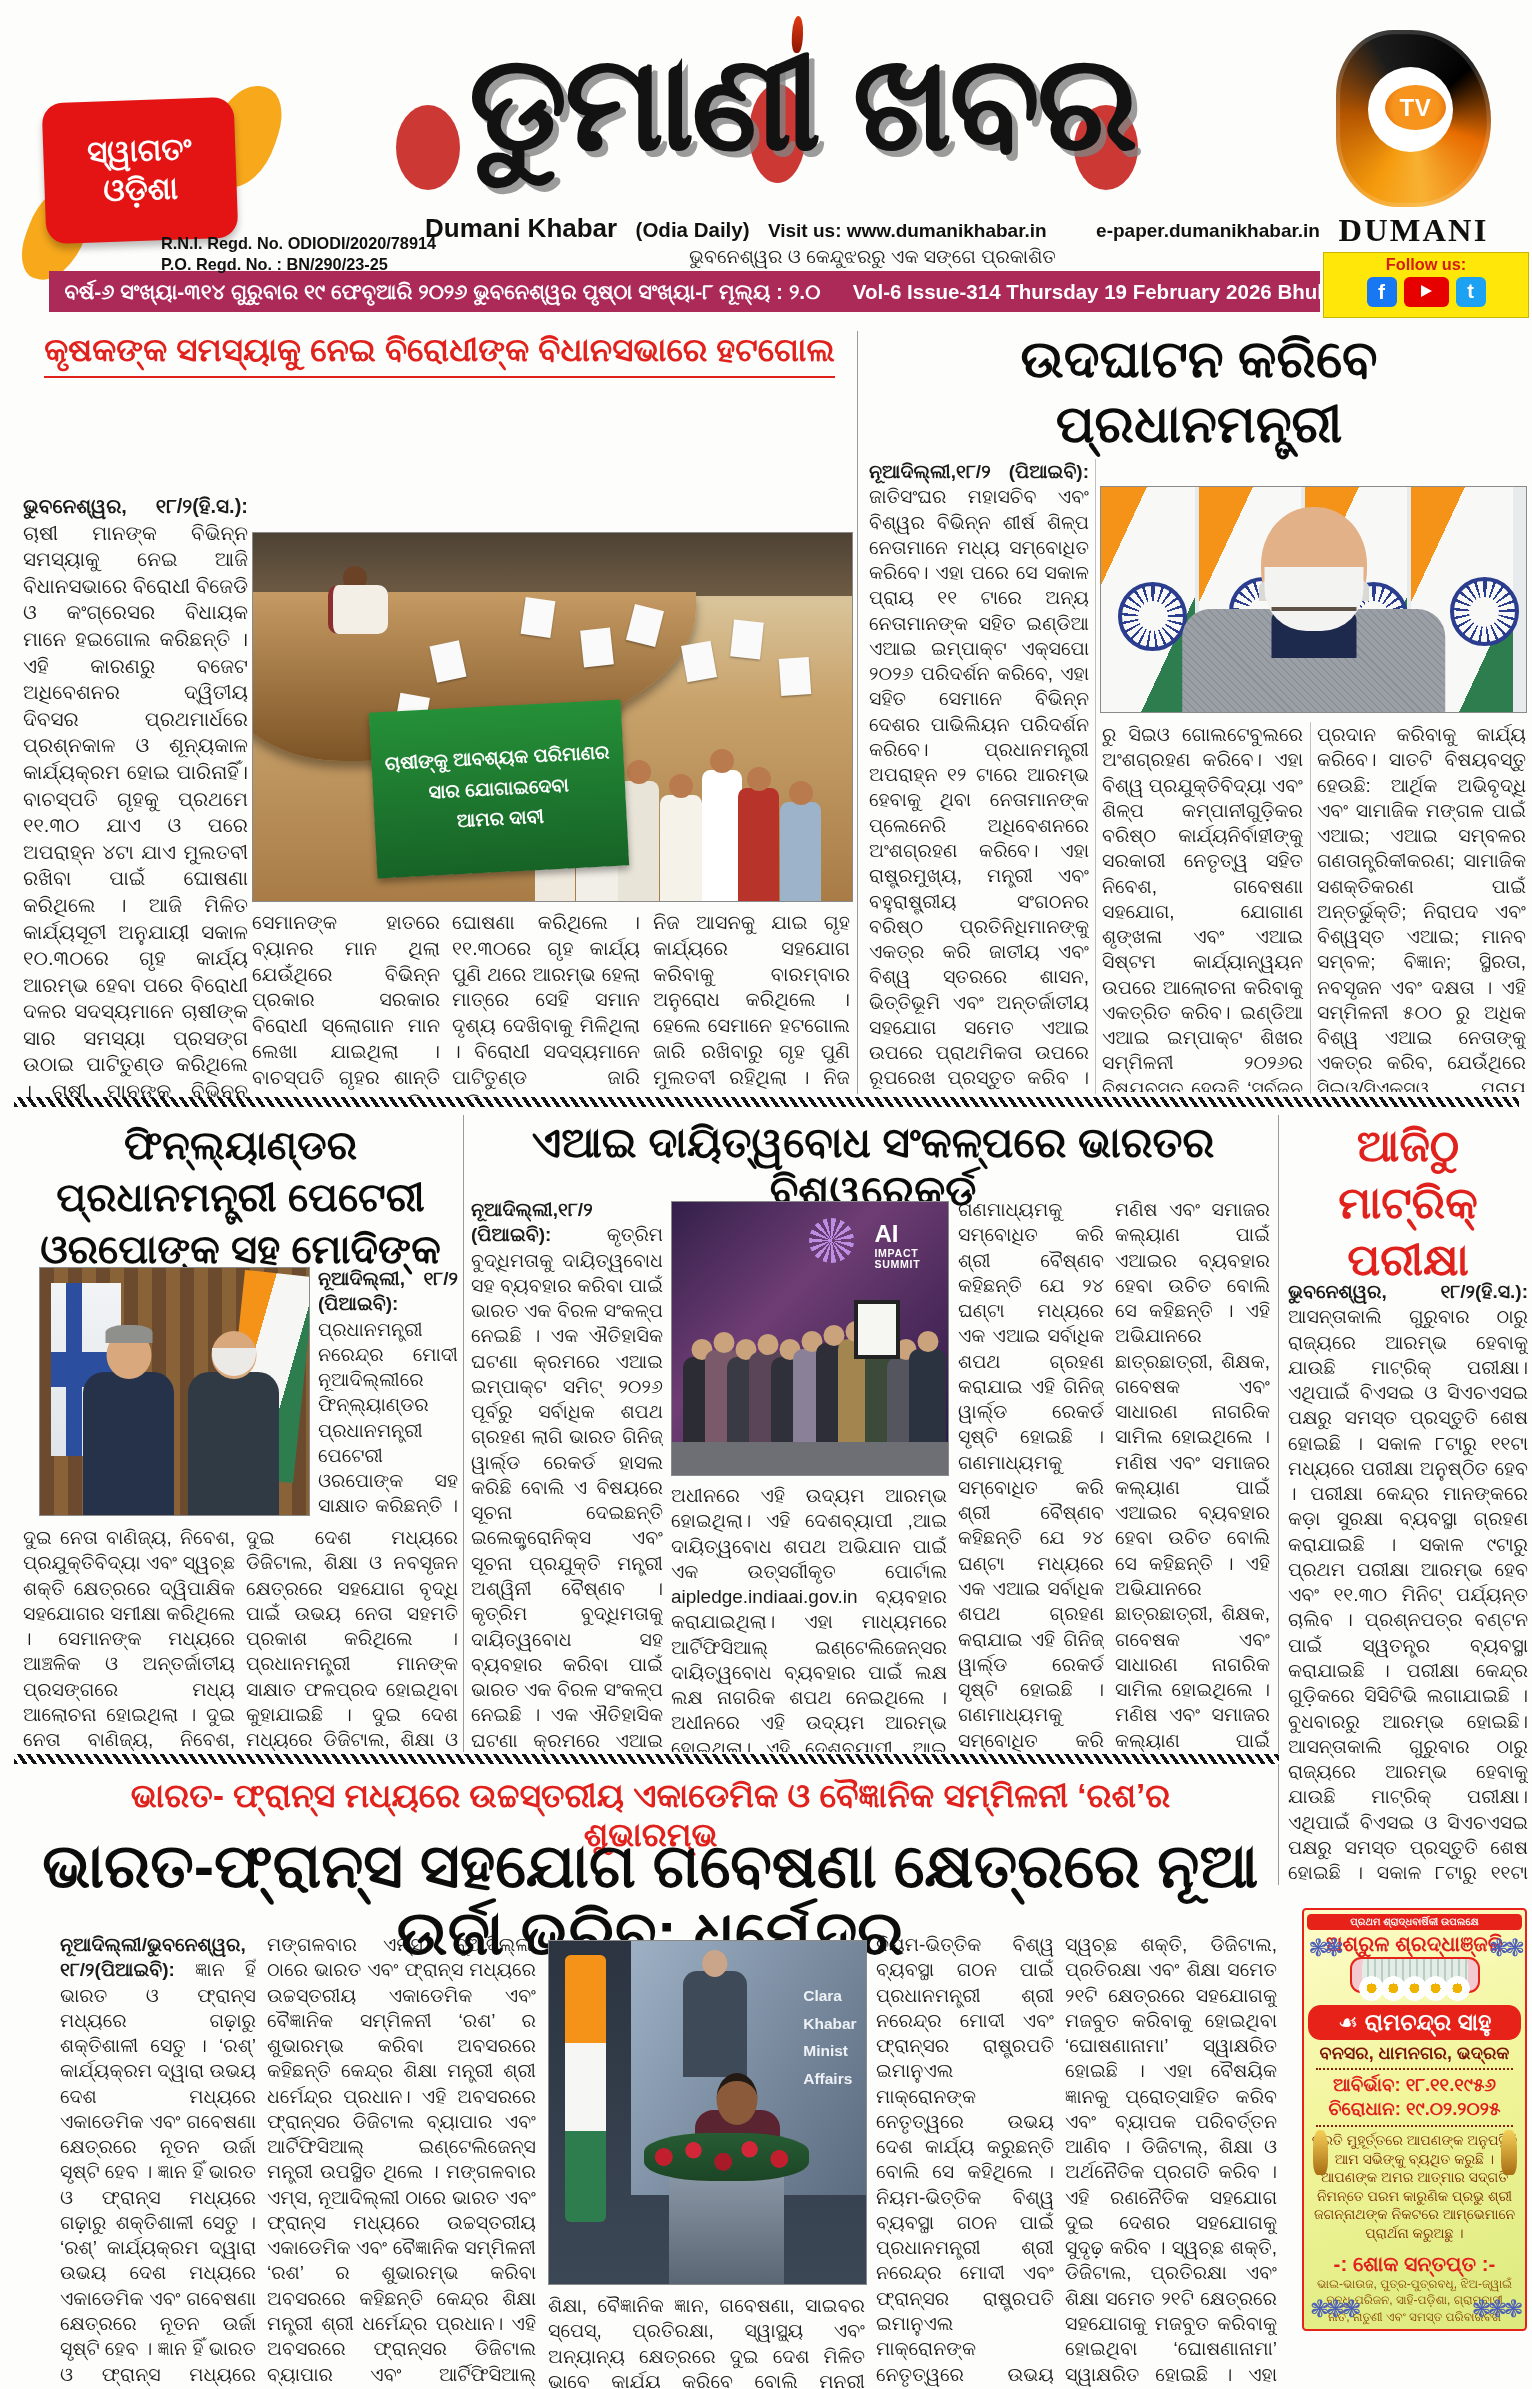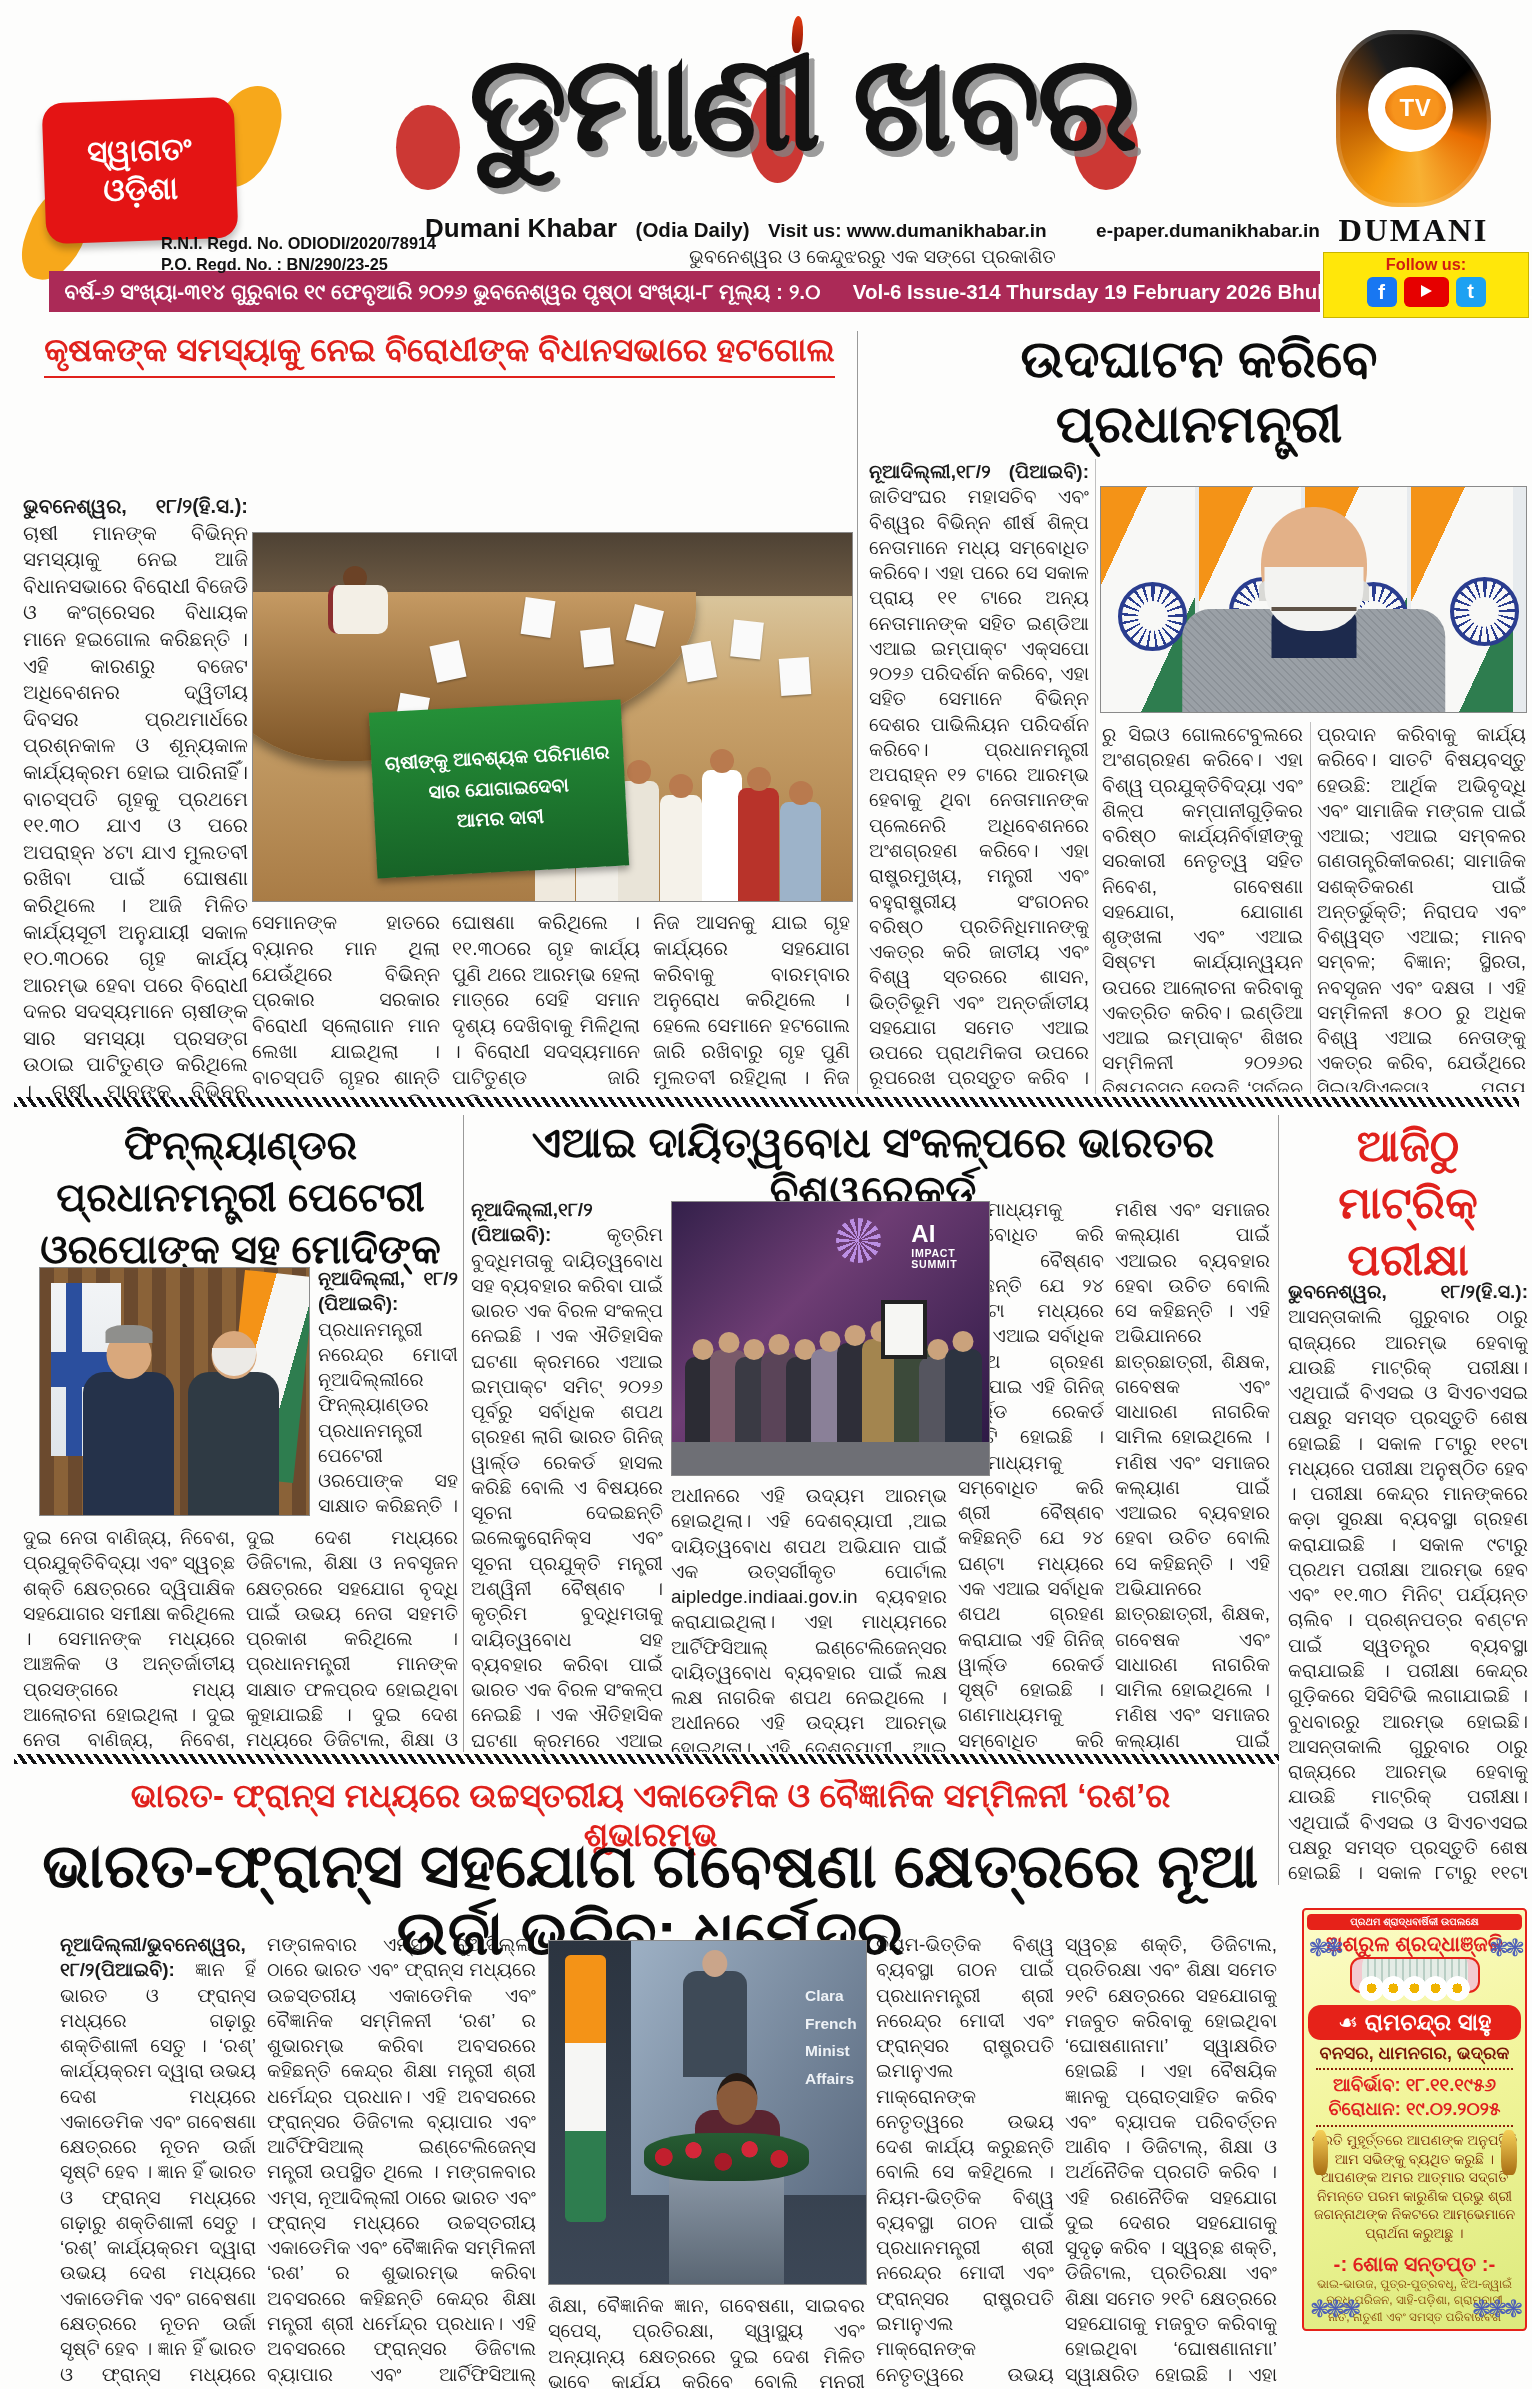--- a/index.html
+++ b/index.html
@@ -98,21 +98,21 @@
   .fin-flag::before{content:"";position:absolute;left:22%;top:0;width:22%;height:100%;background:#2b4f9e;}
   .fin-flag::after{content:"";position:absolute;left:0;top:40%;width:100%;height:20%;background:#2b4f9e;}
   .ind-flag{position:absolute;right:2%;top:2%;width:26%;height:84%;background:linear-gradient(100deg,#f49317 30%,#f6f6f4 30% 68%,#2e7d4f 68%);transform:rotate(6deg);}
   .suit{position:absolute;bottom:0;width:34%;height:58%;border-radius:21px 21px 0 0;}
   .suit::before{content:"";position:absolute;left:50%;top:-41px;transform:translateX(-50%);width:45px;height:48px;border-radius:50%;background:#d9a87c;}
   .suit.sa{left:16%;background:#25324a;}
   .suit.sa::after{content:"";position:absolute;left:50%;top:-47px;transform:translateX(-50%);width:47px;height:18.4px;border-radius:40% 40% 0 0;background:#8f8f8c;}
   .suit.sb{left:55%;background:#2f3a44;}
   .suit.sb::after{content:"";position:absolute;left:50%;top:-24px;transform:translateX(-50%);width:44px;height:28px;border-radius:0 0 28px 28px;background:#eceae6;}
   
-  .ph-ai{background:linear-gradient(135deg,#33204a 0%,#6e3d74 38%,#271641 100%);padding-left:41px;}
+  .ph-ai{background:linear-gradient(135deg,#33204a 0%,#6e3d74 38%,#271641 100%);}
   .ai-txt{position:absolute;right:10%;top:7%;color:#fff;text-align:left;line-height:1.1;}
   .ai-txt .big{font-size:24px;font-weight:bold;}
   .ai-txt .small{font-size:10.6px;font-weight:bold;letter-spacing:0.7px;}
   .ai-swirl{position:absolute;right:34%;top:6%;width:45px;height:45px;border-radius:50%;
             background:repeating-conic-gradient(#cfa3ff 0 12deg,transparent 12deg 24deg);opacity:.8;}
   .ai-floor{position:absolute;left:0;bottom:0;width:100%;height:12%;background:#6e6f75;}
   .fig{position:absolute;bottom:12%;width:37px;height:85px;border-radius:10px 10px 0 0;}
   .fig::before{content:"";position:absolute;left:50%;top:-18.4px;transform:translateX(-50%);width:21px;height:21px;border-radius:50%;background:#caa27c;}
   .cert{position:absolute;width:38px;height:51px;background:#f6f6f3;border:4.2px solid #222;z-index:3;}
   
@@ -374,21 +374,21 @@
     <span> ଜ୍ଞାନ ହିଁ ଭାରତ ଓ ଫ୍ରାନ୍ସ ମଧ୍ୟରେ ଗଢ଼ାରୁ ଶକ୍ତିଶାଳୀ ସେତୁ । ‘ରଶ୍’ କାର୍ଯ୍ୟକ୍ରମ ଦ୍ୱାରା ଉଭୟ ଦେଶ ମଧ୍ୟରେ ଏକାଡେମିକ ଏବଂ ଗବେଷଣା କ୍ଷେତ୍ରରେ ନୂତନ ଉର୍ଜା ସୃଷ୍ଟି ହେବ । ଜ୍ଞାନ ହିଁ ଭାରତ ଓ ଫ୍ରାନ୍ସ ମଧ୍ୟରେ ଗଢ଼ାରୁ ଶକ୍ତିଶାଳୀ ସେତୁ । ‘ରଶ୍’ କାର୍ଯ୍ୟକ୍ରମ ଦ୍ୱାରା ଉଭୟ ଦେଶ ମଧ୍ୟରେ ଏକାଡେମିକ ଏବଂ ଗବେଷଣା କ୍ଷେତ୍ରରେ ନୂତନ ଉର୍ଜା ସୃଷ୍ଟି ହେବ । ଜ୍ଞାନ ହିଁ ଭାରତ ଓ ଫ୍ରାନ୍ସ ମଧ୍ୟରେ ଗଢ଼ାରୁ ଶକ୍ତିଶାଳୀ ସେତୁ । ‘ରଶ୍’ କାର୍ଯ୍ୟକ୍ରମ ଦ୍ୱାରା ଉଭୟ ଦେଶ ମଧ୍ୟରେ ଏକାଡେମିକ ଏବଂ ଗବେଷଣା କ୍ଷେତ୍ରରେ ନୂତନ ଉର୍ଜା ସୃଷ୍ଟି ହେବ ।</span>
   </div>
   <div class="col" style="left:267px;top:1932px;width:269px;height:456px;font-size:19px;">
     <span> ମଙ୍ଗଳବାର ଏମ୍ସ, ନୂଆଦିଲ୍ଲୀ ଠାରେ ଭାରତ ଏବଂ ଫ୍ରାନ୍ସ ମଧ୍ୟରେ ଉଚ୍ଚସ୍ତରୀୟ ଏକାଡେମିକ ଏବଂ ବୈଜ୍ଞାନିକ ସମ୍ମିଳନୀ ‘ରଶ’ ର ଶୁଭାରମ୍ଭ କରିବା ଅବସରରେ କହିଛନ୍ତି କେନ୍ଦ୍ର ଶିକ୍ଷା ମନ୍ତ୍ରୀ ଶ୍ରୀ ଧର୍ମେନ୍ଦ୍ର ପ୍ରଧାନ। ଏହି ଅବସରରେ ଫ୍ରାନ୍ସର ଡିଜିଟାଲ ବ୍ୟାପାର ଏବଂ ଆର୍ଟିଫିସିଆଲ୍ ଇଣ୍ଟେଲିଜେନ୍ସ ମନ୍ତ୍ରୀ ଉପସ୍ଥିତ ଥିଲେ । ମଙ୍ଗଳବାର ଏମ୍ସ, ନୂଆଦିଲ୍ଲୀ ଠାରେ ଭାରତ ଏବଂ ଫ୍ରାନ୍ସ ମଧ୍ୟରେ ଉଚ୍ଚସ୍ତରୀୟ ଏକାଡେମିକ ଏବଂ ବୈଜ୍ଞାନିକ ସମ୍ମିଳନୀ ‘ରଶ’ ର ଶୁଭାରମ୍ଭ କରିବା ଅବସରରେ କହିଛନ୍ତି କେନ୍ଦ୍ର ଶିକ୍ଷା ମନ୍ତ୍ରୀ ଶ୍ରୀ ଧର୍ମେନ୍ଦ୍ର ପ୍ରଧାନ। ଏହି ଅବସରରେ ଫ୍ରାନ୍ସର ଡିଜିଟାଲ ବ୍ୟାପାର ଏବଂ ଆର୍ଟିଫିସିଆଲ୍ ଇଣ୍ଟେଲିଜେନ୍ସ ମନ୍ତ୍ରୀ ଉପସ୍ଥିତ ଥିଲେ ।</span>
   </div>
   <div class="photo ph-fr" style="left:548px;top:1940px;width:317px;height:343px;">
     <div class="fr-screen">
       <div class="fr-woman"></div>
       <div class="fr-lines">
         <div>Clara</div>
-        <div>French</div>
+        <div>Khabar</div>
         <div>Minist</div>
         <div>Affairs</div>
       </div>
     </div>
     <div class="fr-flag"></div>
     <div class="fr-man"></div>
     <div class="fr-podium"></div>
     <div class="fr-flowers"></div>
   </div>
   <div class="col" style="left:548px;top:2293px;width:317px;height:95px;font-size:19px;">

